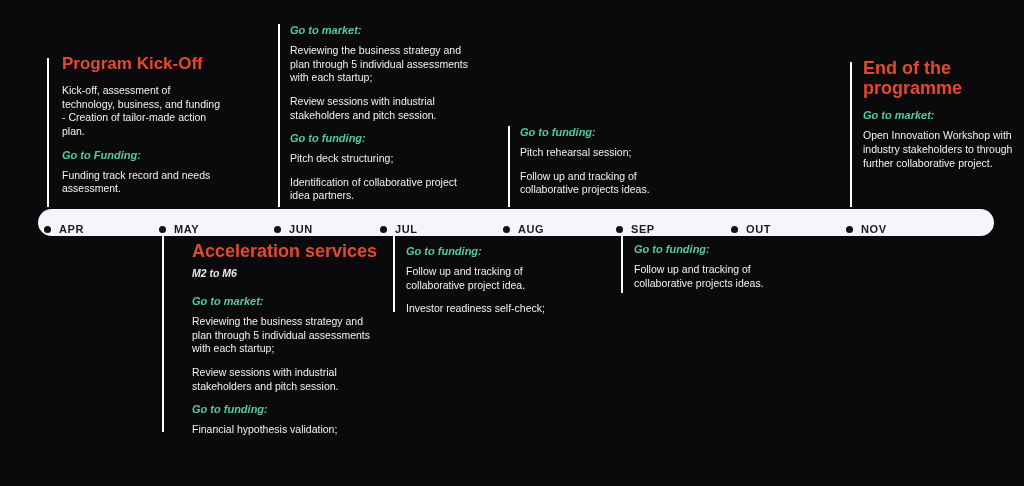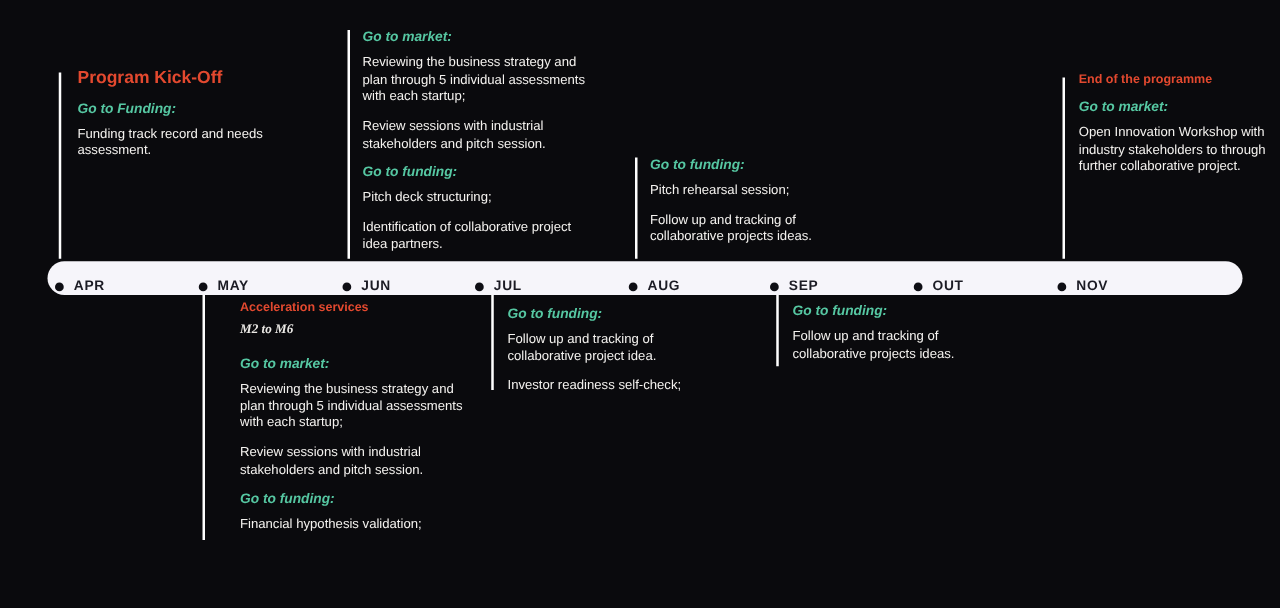--- a/index.html
+++ b/index.html
@@ -44,29 +44,28 @@
     position:absolute;width:2px;background:#ffffff;
   }
   
   .block{position:absolute;}
   .block .title{
     color:var(--red);
     font-weight:700;
     line-height:1.12;
     margin-bottom:11px;
   }
-  .title-lg{font-size:14px;}
-  .title-md{font-size:10px;}
+  .title-lg{font-size:17px;}
+  .title-md{font-size:18px;}
   .block .subtitle{
     font-style:italic;
     font-size:10.5px;
     color:#eceae6;
     font-weight:600;
     margin:-5px 0 16px;
-    font-family:Liberation Serif, serif;
   }
   .block .ghead{
     color:var(--green);
     font-size:11px;
     font-weight:700;
     margin:2px 0 8px;
     font-style:italic;
   }
   .block p.body{
     color:var(--text);
@@ -119,20 +118,21 @@
   <div class="vline" style="left:47px;top:58px;height:149px"></div>
   <div class="vline" style="left:278px;top:24px;height:183px"></div>
   <div class="vline" style="left:508px;top:126px;height:81px"></div>
   <div class="vline" style="left:850px;top:62px;height:145px"></div>
   <div class="vline" style="left:162px;top:236px;height:196px"></div>
   <div class="vline" style="left:393px;top:236px;height:76px"></div>
   <div class="vline" style="left:621px;top:236px;height:57px"></div>
 
   <div class="block" style="left:62px;top:54px;width:158px">
     <div class="title title-lg">Program Kick-Off</div>
+    <p class="body">Kick-off, assessment of technology, business, and funding - Creation of tailor-made action plan.</p>
     <div class="ghead">Go to Funding:</div>
     <p class="body">Funding track record and needs assessment.</p>
   </div>
 
   <div class="block" style="left:290px;top:22px;width:180px">
     <div class="ghead">Go to market:</div>
     <p class="body">Reviewing the business strategy and plan through 5 individual assessments with each startup;</p>
     <p class="body">Review sessions with industrial stakeholders and pitch session.</p>
     <div class="ghead">Go to funding:</div>
     <p class="body">Pitch deck structuring;</p>

